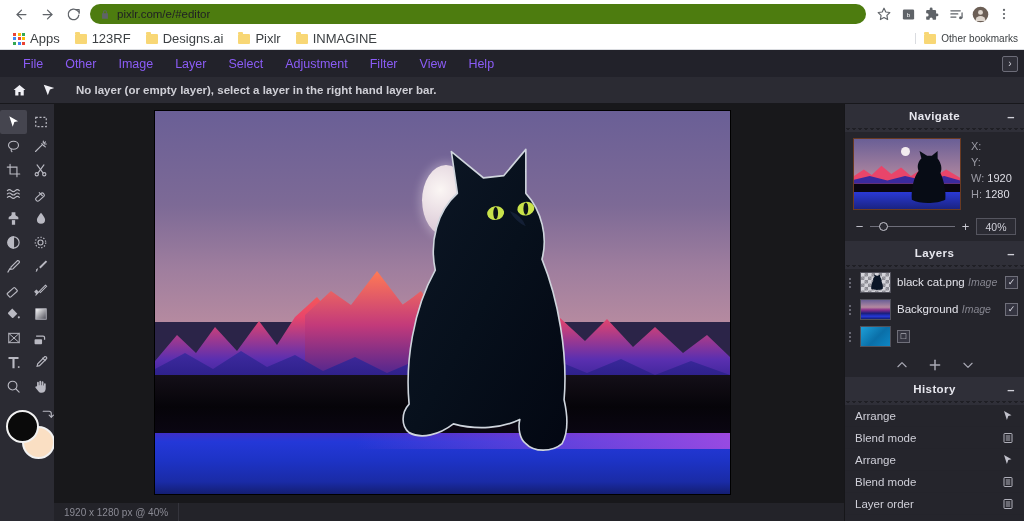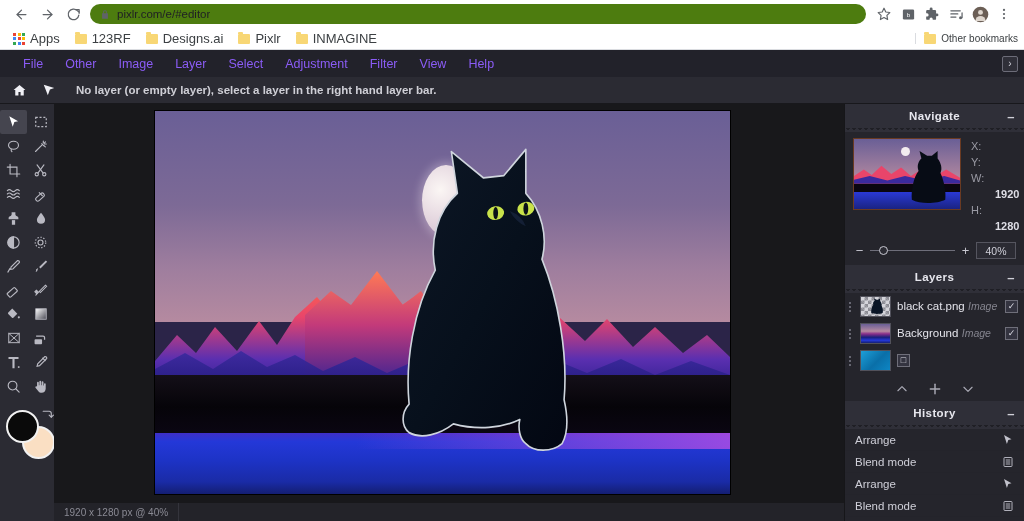--- a/index.html
+++ b/index.html
@@ -119,21 +119,21 @@
               linear-gradient(135deg,#1f1f25 25%,transparent 25%) -3px 0/6px 4px,
               linear-gradient(225deg,#1f1f25 25%,transparent 25%) -3px 0/6px 4px,
               #2f2f38; }
 
   
   #nav-body { padding:6px 8px 4px 8px; display:flex; gap:10px; }
   #nav-thumb { width:108px; height:72px; border:1px solid #6a3a22; position:relative; overflow:hidden;
                background:#2b2448; flex:0 0 auto;}
   #nav-dims { font-size:11px; color:#b9b9c2; line-height:16px; }
   #nav-dims .k { color:#9a9aa4; }
-  #nav-dims .v { color:#dedee6; font-weight:bold;margin-left:24px; }
+  #nav-dims .v { color:#dedee6; font-weight:normal; }
   #zoomrow { display:flex; align-items:center; gap:6px; padding:4px 8px 6px 10px; }
   #zoomrow .pm { color:#c9c9d2; font-size:13px; width:9px; text-align:center;}
   #zoomtrack { flex:1 1 auto; height:1px; background:#6e6e7a; position:relative; }
   #zoomknob { position:absolute; left:11%; top:-4px; width:9px; height:9px; border-radius:50%;
               border:1px solid #c9c9d2; background:#2b2b33; }
   #zoomval { width:40px; height:17px; border:1px solid #55555f; background:#2b2b33; color:#cfcfd8;
              font-size:10.5px; display:flex; align-items:center; justify-content:center; }
 
   
   .layer-row { height:27px; display:flex; align-items:center; padding:0 6px 0 4px; gap:6px;

